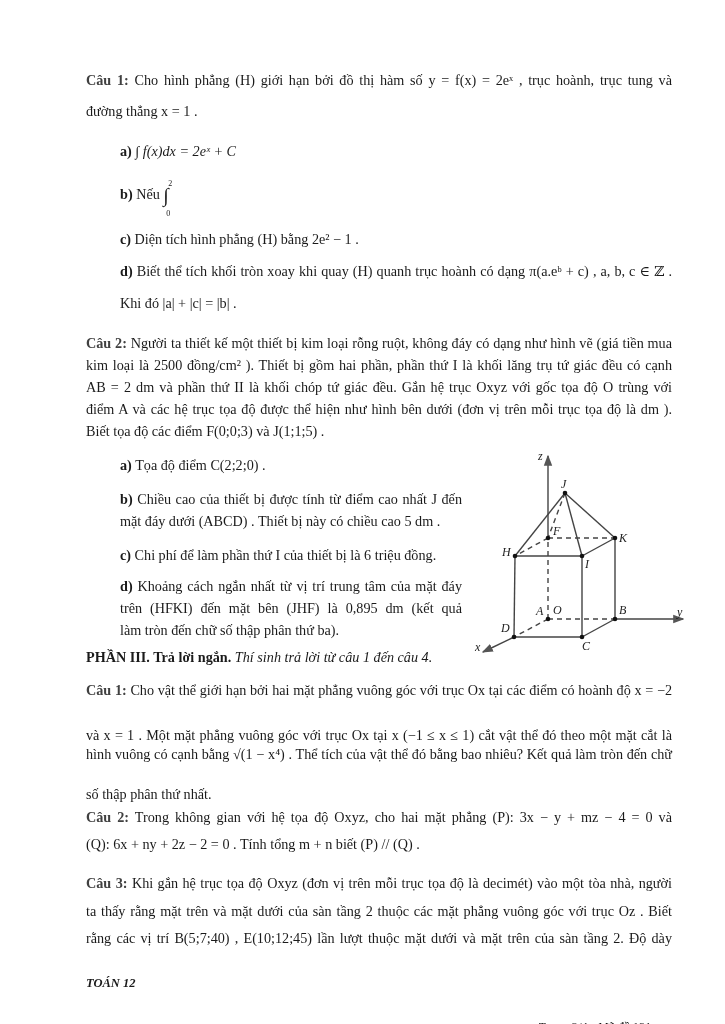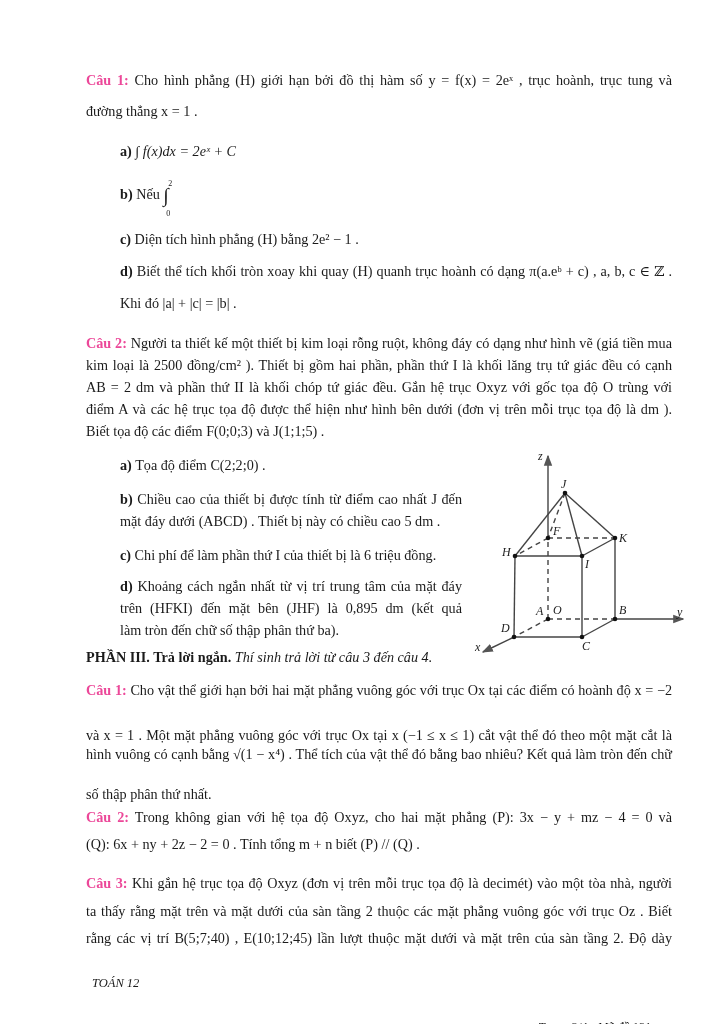--- a/index.html
+++ b/index.html
@@ -1,21 +1,21 @@
 <!DOCTYPE html>
 <html><head>
 <meta charset="utf-8">
 <style>
   html, body { margin:0; padding:0; background:#ffffff; }
   body { width:725px; height:1024px; position:relative; overflow:hidden;
          font-family:"Liberation Serif", "DejaVu Serif", serif; color:#1a1a1a; font-size:14.2px; }
   .line { position:absolute; left:86px; white-space:nowrap; line-height:20px; }
   .just { width:586px; text-align:justify; text-align-last:justify; white-space:normal; }
   .ind { left:120px; }
-  .lbl { color:#ec4899; font-weight:bold; }
+  .lbl { color:#404040; font-weight:bold; }
   .b { font-weight:bold; }
   i, .m { font-style:italic; }
   .intsign { font-size:20px; font-style:normal; vertical-align:-3px; }
   .limtop, .limbot { position:absolute; font-size:8px; font-style:normal; }
   .footer { position:absolute; top:976px; font-style:italic; font-size:12.5px; }
   svg text { font-family:"Liberation Serif", serif; font-style:italic; font-size:12px; fill:#222; }
 </style>
 </head>
 <body>
 
@@ -133,21 +133,21 @@
   <text x="553" y="614">O</text>
   <text x="619" y="614">B</text>
   <text x="677" y="616">y</text>
   <text x="501" y="632">D</text>
   <text x="582" y="650">C</text>
   <text x="475" y="651">x</text>
 </svg>
 
 <div class="line" style="top:647px;">
   <span class="b">PHẦN III</span><span class="b">. Trả lời ngắn.</span>
-  <i>Thí sinh trả lời từ câu 3 đến câu 4.</i>
+  <i>Thí sinh trả lời từ câu 1 đến câu 4.</i>
 </div>
 
 <div class="line just" style="top:680px;">
   <span class="lbl">Câu 1:</span>
   <span>Cho vật thể giới hạn bởi hai mặt phẳng vuông góc với trục Ox tại các điểm có hoành độ  x = −2</span>
 </div>
 <div class="line just" style="top:709px;margin-top:16px;">và  x = 1 . Một mặt phẳng vuông góc với trục Ox tại  x (−1 ≤ x ≤ 1) cắt vật thể đó theo một mặt cắt là</div>
 <div class="line just" style="top:744px;">hình vuông có cạnh bằng  √(1 − x⁴) . Thể tích của vật thể đó bằng bao nhiêu? Kết quả làm tròn đến chữ</div>
 <div class="line" style="top:772px;margin-top:12px;">số thập phân thứ nhất.</div>
 
@@ -157,14 +157,14 @@
 </div>
 <div class="line" style="top:834px;">(Q): 6x + ny + 2z − 2 = 0 . Tính tổng  m + n  biết (P) // (Q) .</div>
 
 <div class="line just" style="top:873px;">
   <span class="lbl">Câu 3:</span>
   <span>Khi gắn hệ trục tọa độ Oxyz  (đơn vị trên mỗi trục tọa độ là decimét) vào một tòa nhà, người</span>
 </div>
 <div class="line just" style="top:901px;">ta thấy rằng mặt trên và mặt dưới của sàn tầng 2 thuộc các mặt phẳng vuông góc với trục Oz . Biết</div>
 <div class="line just" style="top:928px;">rằng các vị trí  B(5;7;40) ,  E(10;12;45) lần lượt thuộc mặt dưới và mặt trên của sàn tầng 2. Độ dày</div>
 
-<div class="footer" style="left:92px;">TOÁN 12</div>
+<div class="footer" style="left:86px;font-weight:bold;">TOÁN 12</div>
 <div class="footer" style="left:538px;margin-top:44px;">Trang 3/4 - Mã đề 121</div>
 
 </body></html>

